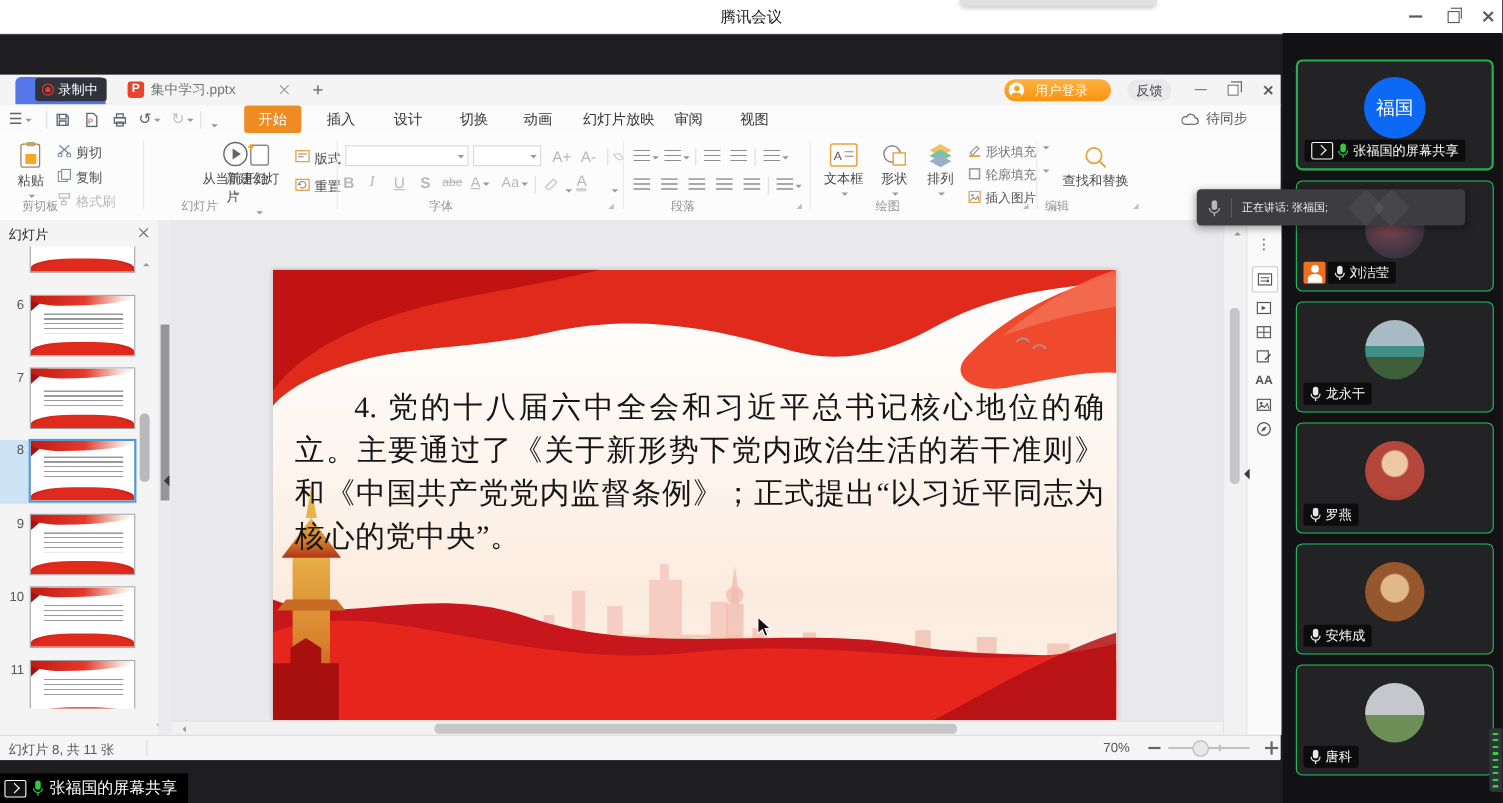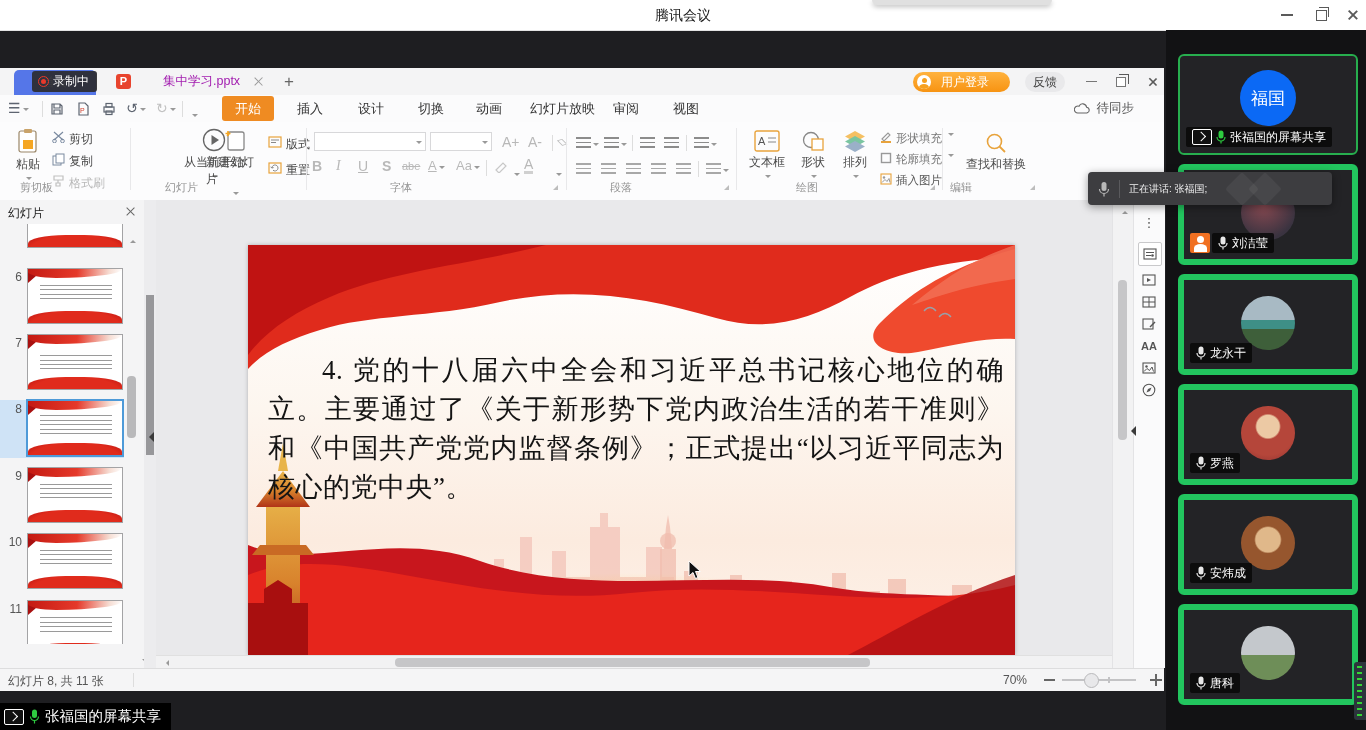--- a/index.html
+++ b/index.html
@@ -21,21 +21,21 @@
   .popshadow{left:872px;top:0;width:180px;height:5px;border-radius:0 0 6px 6px;background:rgba(0,0,0,.12);box-shadow:0 2px 5px rgba(0,0,0,.25);}
   
   .wps{left:0;top:68px;width:1164px;height:622px;background:#fcfcfd;}
   .tabbar{left:0;top:0;width:1164px;height:27px;background:#f4f4f5;border-bottom:1px solid #e2e2e4;}
   .hometab{left:14px;top:2px;width:82px;height:25px;background:#5576e8;border-radius:5px 5px 0 0;color:#eef2ff;font-size:12px;text-align:center;line-height:25px;}
   .recbadge{left:32px;top:3px;height:21px;background:rgba(44,44,47,.93);border-radius:3px;color:#fff;font-size:12px;padding:0 8px 0 6px;display:flex;align-items:center;gap:4px;}
   .recdot{width:9px;height:9px;border:1.5px solid #e8392b;border-radius:50%;display:inline-block;position:relative;}
   .recdot:before{content:"";position:absolute;left:2px;top:2px;width:5px;height:5px;background:#e8392b;border-radius:50%;}
   .doctab{left:110px;top:0;width:172px;height:27px;display:flex;align-items:center;gap:6px;padding-left:6px;}
   .pbadge{width:15px;height:15px;background:#e8442e;border-radius:3px;color:#fff;font-size:11px;font-weight:bold;text-align:center;line-height:15px;}
-  .doclabel{color:#a21caf;font-size:12.5px;margin-left:26px;}
+  .doclabel{color:#737373;font-size:12.5px;}
   .tabclose{position:absolute;left:252px;top:7px;width:13px;height:13px;}
   .tabclose:before,.tabclose:after{content:"";position:absolute;left:6px;top:1px;width:1.3px;height:11px;background:#9a9a9a;}
   .tabclose:before{transform:rotate(45deg);}.tabclose:after{transform:rotate(-45deg);}
   .plus{font-size:17px;color:#666;line-height:27px;}
   .loginpill{left:913px;top:4px;width:97px;height:20px;border-radius:10px;background:linear-gradient(180deg,#ffb23e,#f79312);color:#fff;font-size:12px;display:flex;align-items:center;gap:5px;padding-left:4px;box-sizing:border-box;}
   .loginhead{width:14px;height:14px;border-radius:50%;background:#fff;position:relative;overflow:hidden;}
   .loginhead:before{content:"";position:absolute;left:4.5px;top:2.5px;width:5px;height:5px;border-radius:50%;background:#f7a01e;}
   .loginhead:after{content:"";position:absolute;left:2px;top:8.5px;width:10px;height:7px;border-radius:50% 50% 0 0;background:#f7a01e;}
   .fbpill{left:1025px;top:4px;width:40px;height:20px;border-radius:10px;background:#e9e9eb;color:#444;font-size:12px;text-align:center;line-height:20px;}
   .wpsbtn{top:2px;width:24px;height:23px;display:flex;align-items:center;justify-content:center;}
@@ -95,21 +95,21 @@
   .statusbar{left:0;top:600px;width:1164px;height:22px;background:#f5f5f6;border-top:1px solid #ddddde;font-size:12px;color:#555;}
   .ztrack{position:absolute;left:1062px;top:10px;width:74px;height:2px;background:#c3c3c5;}
   .zthumb{position:absolute;left:1084px;top:4px;width:13px;height:13px;border-radius:50%;background:#e8e8ea;border:1px solid #b9b9bb;}
   .zmark{position:absolute;left:1108px;top:8px;width:2px;height:6px;background:#c3c3c5;}
   .zminus{position:absolute;left:1044px;top:10px;width:11px;height:2px;background:#666;}
   .zplus{position:absolute;left:1150px;top:5px;width:12px;height:12px;}
   .zplus:before{content:"";position:absolute;left:0;top:5px;width:12px;height:2px;background:#666;}
   .zplus:after{content:"";position:absolute;left:5px;top:0;width:2px;height:12px;background:#666;}
   
   .sidebar{left:1166px;top:30px;width:200px;height:700px;background:#121214;}
-  .tile{position:absolute;left:12px;width:180px;height:101px;background:#232326;border:6px solid #22c55e;border-radius:6px;box-sizing:border-box;overflow:hidden;}
+  .tile{position:absolute;left:12px;width:180px;height:101px;background:#232326;border:1px solid #22c55e;border-radius:6px;box-sizing:border-box;overflow:hidden;}
   .tile.active{border:2px solid #27ae4e;}
   .avatar{position:absolute;left:50%;transform:translateX(-50%);border-radius:50%;}
   .chip{position:absolute;left:6px;bottom:6px;height:20px;background:rgba(8,8,8,.85);color:#fff;font-size:12px;display:flex;align-items:center;gap:4px;padding:0 6px;border-radius:2px;white-space:nowrap;}
   .personbadge{width:20px;height:20px;background:#f07022;border-radius:2px;position:relative;flex:none;}
   .personbadge:before{content:"";position:absolute;left:6.5px;top:3px;width:7px;height:7px;border-radius:50%;background:#fff;}
   .personbadge:after{content:"";position:absolute;left:3.5px;top:11px;width:13px;height:8px;border-radius:50% 50% 0 0;background:#fff;}
   .toast{left:1088px;top:172px;width:244px;height:33px;background:#3d3d40;border-radius:4px;box-shadow:0 2px 8px rgba(0,0,0,.4);display:flex;align-items:center;gap:9px;padding:0 10px;box-sizing:border-box;z-index:50;}
   .toast .txt{color:#f0f0f0;font-size:10px;white-space:nowrap;}
   .tdiv{width:1px;height:18px;background:#5a5a5d;}
   .diamond{width:24px;height:24px;background:rgba(255,255,255,.055);transform:rotate(45deg);border-radius:3px;}

